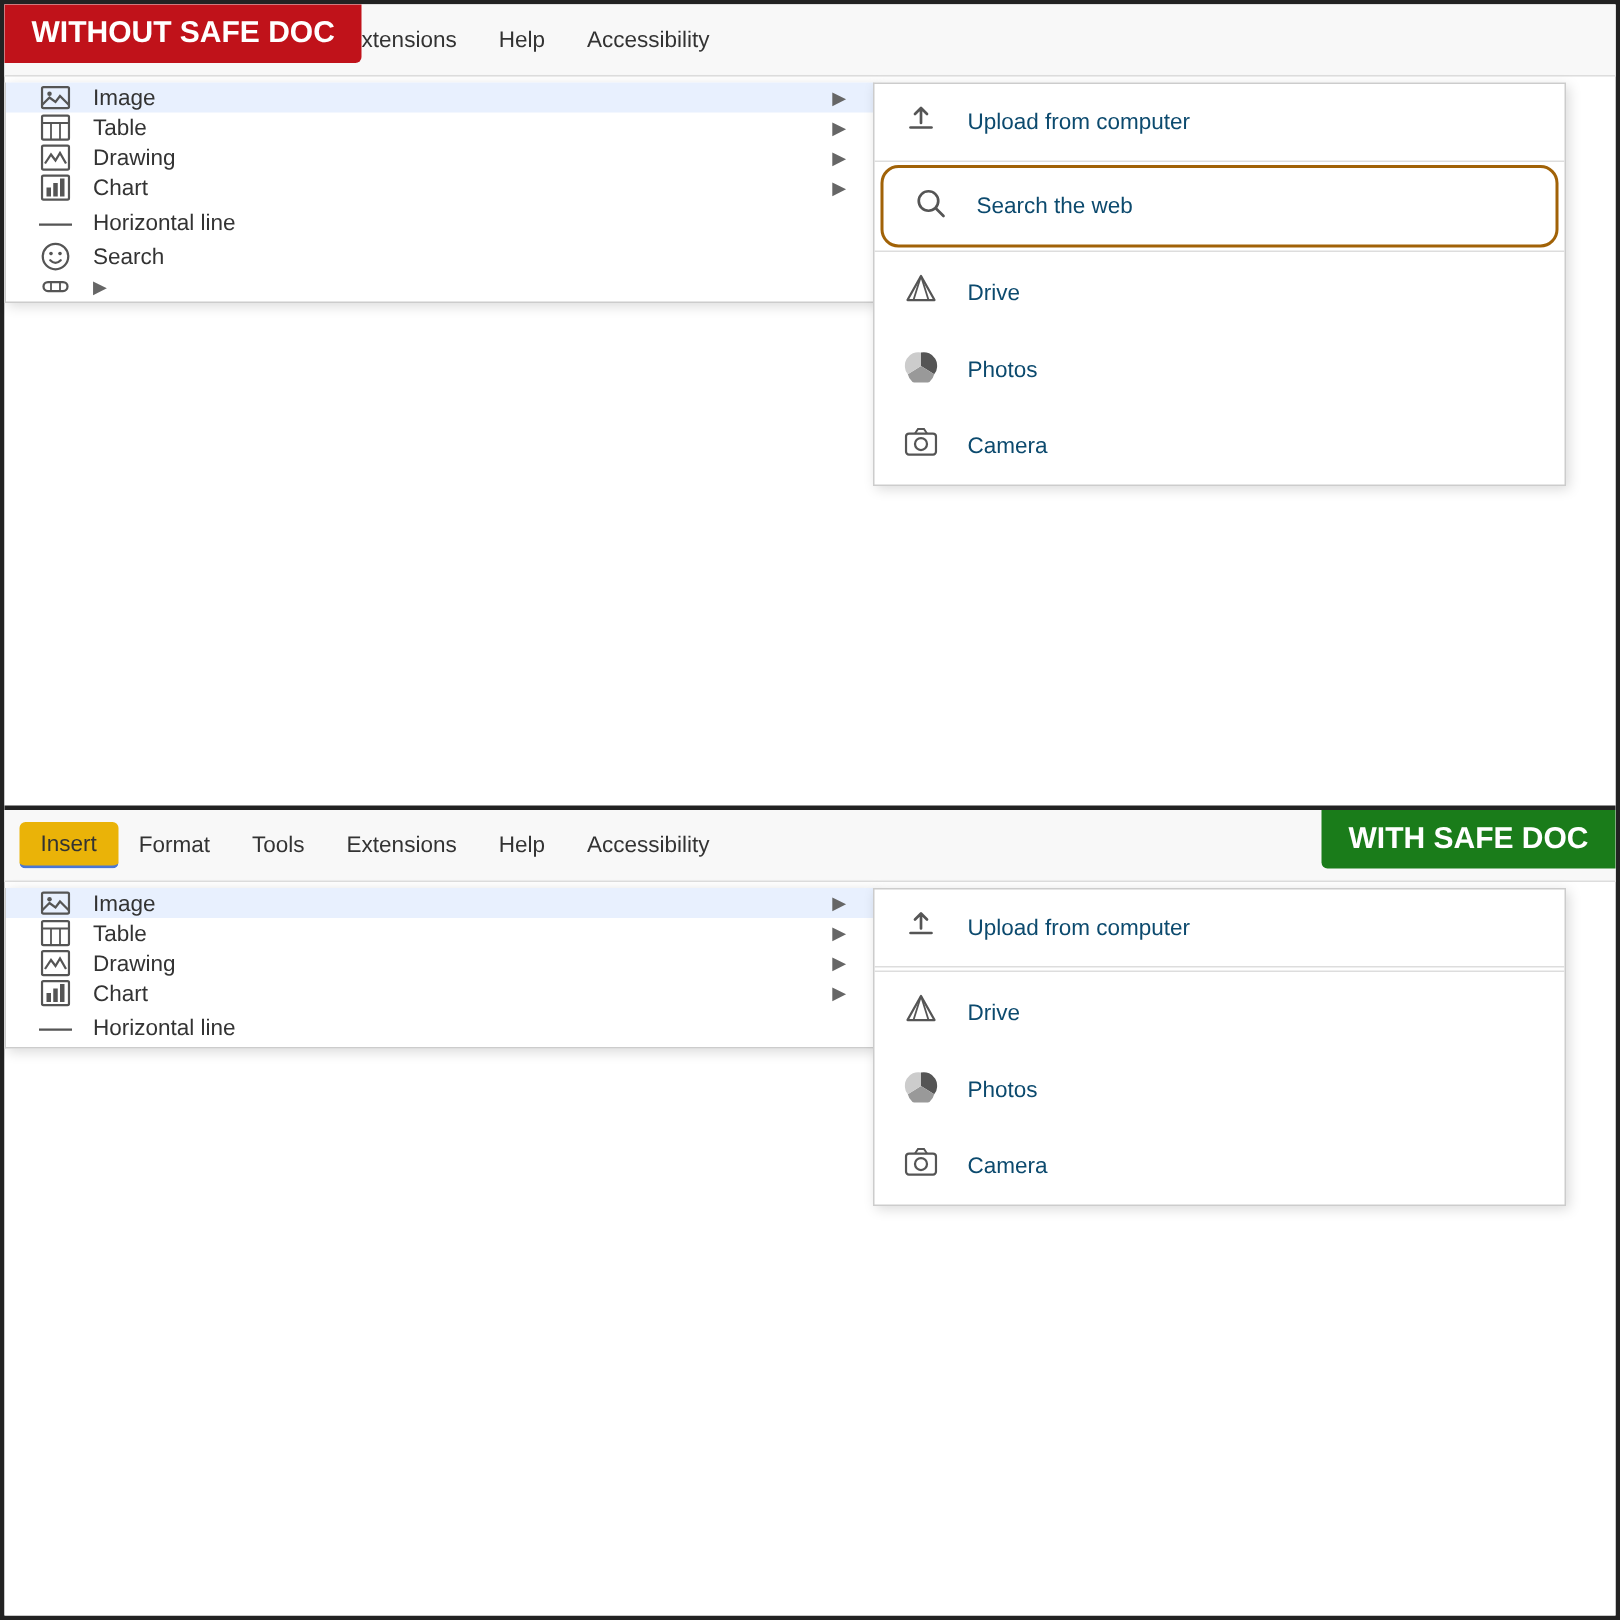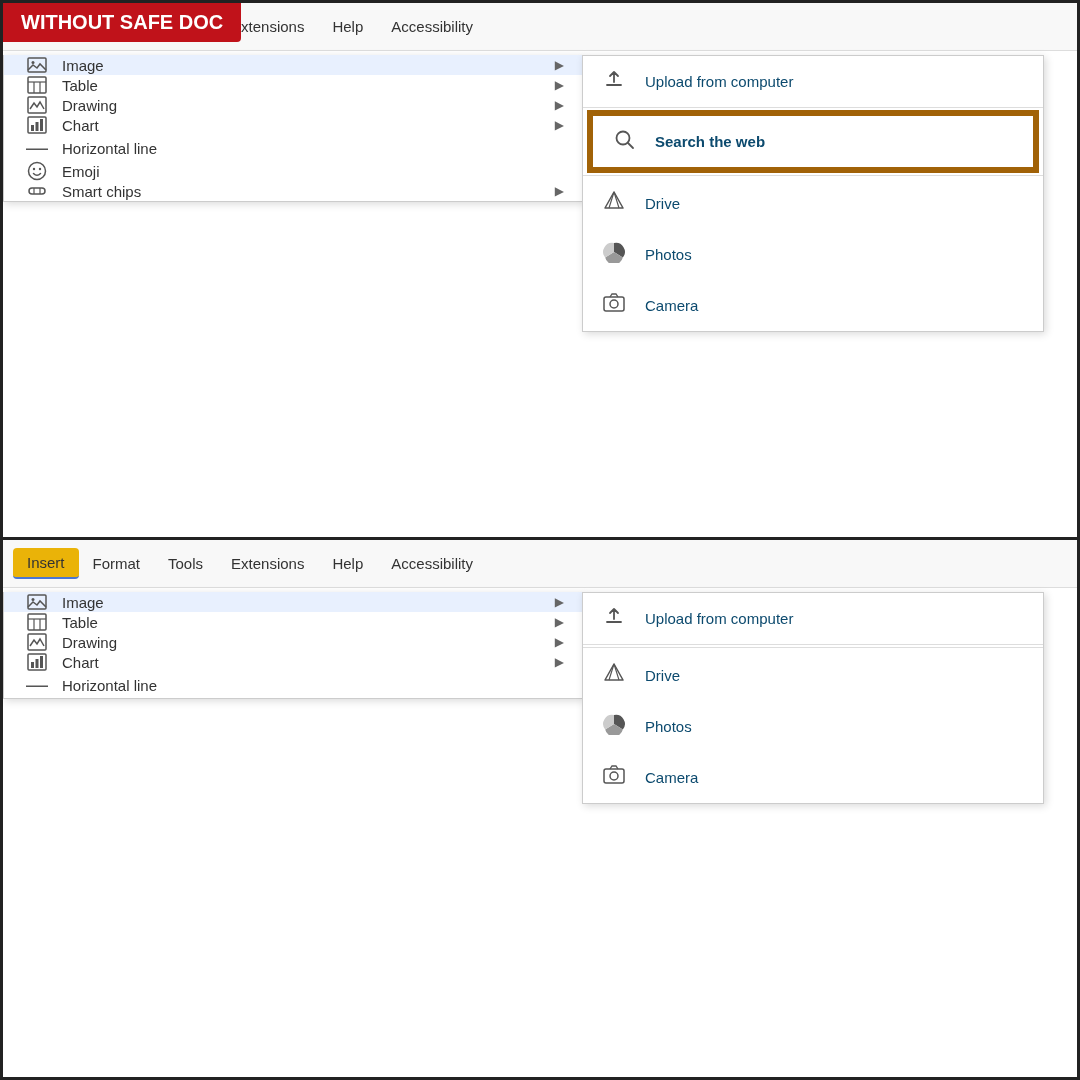--- a/index.html
+++ b/index.html
@@ -155,24 +155,23 @@
     }
 
     .submenu-item .sub-icon {
       width: 32px;
       font-size: 18px;
       color: #555;
       margin-right: 10px;
     }
 
     .submenu-item.highlighted-red {
-      border: 6px solid #a16207;
+      border: 2px solid #a16207;
       margin: 2px 4px;
-      border-radius: 0;
-      font-weight: bold;
+      border-radius: 12px;
     }
 
     .divider {
       border: none;
       border-top: 1px solid #ddd;
       margin: 2px 0;
     }
 
     
 
@@ -258,32 +257,31 @@
 
         <div class="left-menu-item">
           <span class="item-icon">
             <svg width="20" height="20" viewBox="0 0 20 20" fill="none">
               <circle cx="10" cy="10" r="8.5" stroke="#555" stroke-width="1.5" fill="none"></circle>
               <circle cx="7" cy="8" r="1.2" fill="#555"></circle>
               <circle cx="13" cy="8" r="1.2" fill="#555"></circle>
               <path d="M6.5 12.5 Q10 16 13.5 12.5" stroke="#555" stroke-width="1.5" fill="none" stroke-linecap="round"></path>
             </svg>
           </span>
-          <span class="item-label">Emoji</span>
+          <span class="item-label">Search</span>
         </div>
 
         <div class="left-menu-item">
           <span class="item-icon">
             <svg width="20" height="20" viewBox="0 0 20 20" fill="none">
               <rect x="2" y="7" width="16" height="6" rx="3" stroke="#555" stroke-width="1.5" fill="none"></rect>
               <line x1="7" y1="7" x2="7" y2="13" stroke="#555" stroke-width="1.2"></line>
               <line x1="13" y1="7" x2="13" y2="13" stroke="#555" stroke-width="1.2"></line>
             </svg>
           </span>
-          <span class="item-label">Smart chips</span>
           <span class="arrow">▶</span>
         </div>
       </div>
 
       <div class="right-submenu">
 
         <div class="submenu-item submenu-upload-area">
           <span class="sub-icon">
             <svg width="22" height="22" viewBox="0 0 22 22" fill="none">
               <path d="M11 14V4M11 4L7 8M11 4L15 8" stroke="#555" stroke-width="1.8" stroke-linecap="round" stroke-linejoin="round"></path>
@@ -335,20 +333,21 @@
             </svg>
           </span>
           <span>Camera</span>
         </div>
 
       </div>
     </div>
   </div>
 
   <div class="bottom-half">
+    <div class="badge-with">WITH SAFE DOC</div>
 
     <div class="menu-bar">
       <div class="menu-item active">Insert</div>
       <div class="menu-item">Format</div>
       <div class="menu-item">Tools</div>
       <div class="menu-item">Extensions</div>
       <div class="menu-item">Help</div>
       <div class="menu-item">Accessibility</div>
     </div>
 

